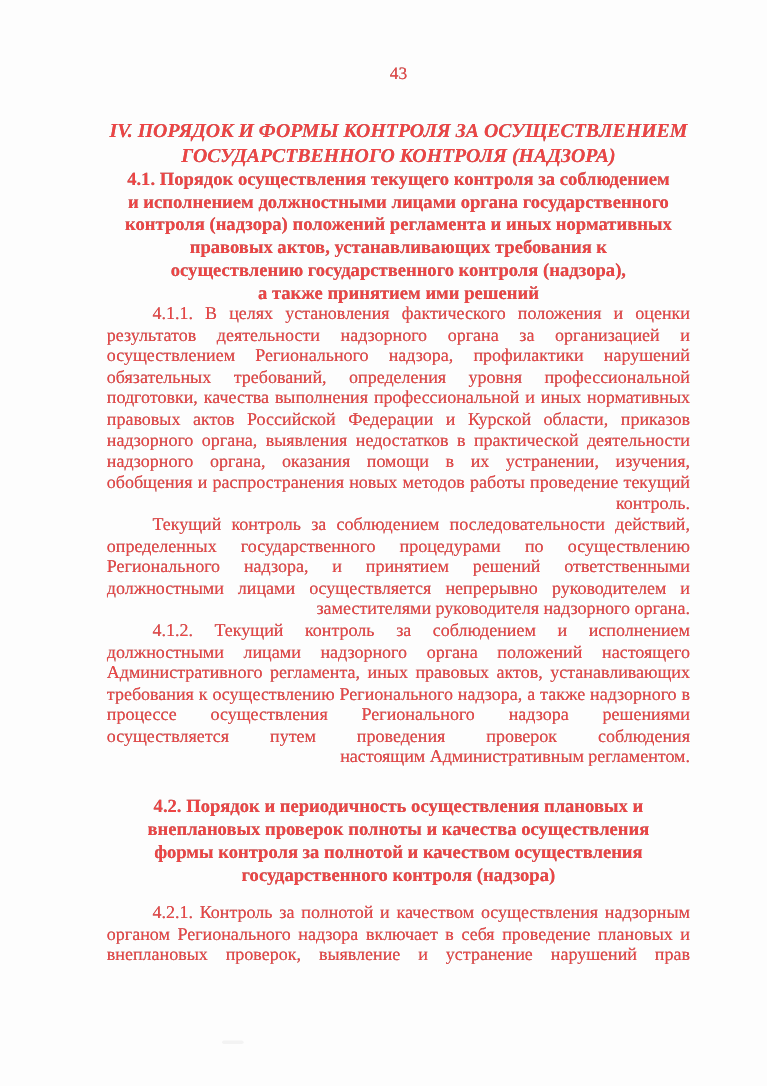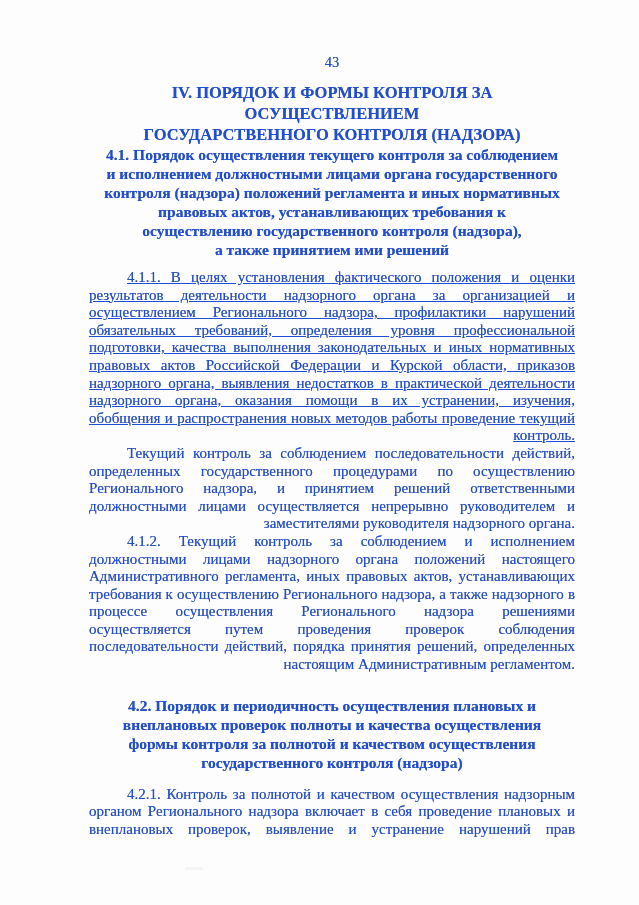--- a/index.html
+++ b/index.html
@@ -7,55 +7,56 @@
     padding: 0;
     background: #ffffff;
   }
   .page {
     position: relative;
     width: 639px;
     height: 905px;
     background: #fdfdfd;
     overflow: hidden;
     font-family: "Liberation Serif", "DejaVu Serif", serif;
-    color: #1d4ed8;
+    color: #ef4444;
     text-shadow: 0 0 0.5px rgba(30,30,30,0.55);
   }
   .content {
     position: absolute;
     left: 89px;
     top: 0;
     width: 486px;
   }
   .pagenum {
     margin-top: 54px;
     text-align: center;
     font-size: 14.5px;
     line-height: 17px;
   }
   .chapter-heading {
-    margin-top: 11px;
+    margin-top: 27px;
     font-weight: bold;
     font-size: 16.5px;
     line-height: 21px;
     text-align: center;
+    font-style: italic;
   }
   .sec-heading {
     font-weight: bold;
     font-size: 15.5px;
     line-height: 19px;
     text-align: center;
   }
   .sec-heading-41 { }
   .sec-heading-42 { margin-top: 22px; }
   .para {
     font-size: 15px;
     line-height: 17.6px;
   }
-  .para-411 { margin-top: 10px; text-decoration: underline; }
+  .para-411 { margin-top: 0; }
   .para-421 { margin-top: 14px; }
   
   .jl {
     text-align: justify;
     text-align-last: justify;
     white-space: nowrap;
     overflow: hidden;
   }
   
   .ll {
@@ -94,21 +95,21 @@
       <div>правовых актов, устанавливающих требования к</div>
       <div>осуществлению государственного контроля (надзора),</div>
       <div>а также принятием ими решений</div>
     </div>
 
     <div class="para para-411">
       <div class="jl ind">4.1.1. В целях установления фактического положения и оценки</div>
       <div class="jl">результатов деятельности надзорного органа за организацией и</div>
       <div class="jl">осуществлением Регионального надзора, профилактики нарушений</div>
       <div class="jl">обязательных требований, определения уровня профессиональной</div>
-      <div class="jl">подготовки, качества выполнения законодательных и иных нормативных</div>
+      <div class="jl">подготовки, качества выполнения профессиональной и иных нормативных</div>
       <div class="jl">правовых актов Российской Федерации и Курской области, приказов</div>
       <div class="jl">надзорного органа, выявления недостатков в практической деятельности</div>
       <div class="jl">надзорного органа, оказания помощи в их устранении, изучения,</div>
       <div class="jl">обобщения и распространения новых методов работы проведение текущий</div>
       <div class="ll">контроль.</div>
     </div>
 
     <div class="para">
       <div class="jl ind">Текущий контроль за соблюдением последовательности действий,</div>
       <div class="jl">определенных государственного процедурами по осуществлению</div>
@@ -117,21 +118,20 @@
       <div class="ll">заместителями руководителя надзорного органа.</div>
     </div>
 
     <div class="para">
       <div class="jl ind">4.1.2. Текущий контроль за соблюдением и исполнением</div>
       <div class="jl">должностными лицами надзорного органа положений настоящего</div>
       <div class="jl">Административного регламента, иных правовых актов, устанавливающих</div>
       <div class="jl">требования к осуществлению Регионального надзора, а также надзорного в</div>
       <div class="jl">процессе осуществления Регионального надзора решениями</div>
       <div class="jl">осуществляется путем проведения проверок соблюдения</div>
-      <div class="jl">последовательности действий, порядка принятия решений, определенных</div>
       <div class="ll">настоящим Административным регламентом.</div>
     </div>
 
     <div class="sec-heading sec-heading-42">
       <div>4.2. Порядок и периодичность осуществления плановых и</div>
       <div>внеплановых проверок полноты и качества осуществления</div>
       <div>формы контроля за полнотой и качеством осуществления</div>
       <div>государственного контроля (надзора)</div>
     </div>
 

